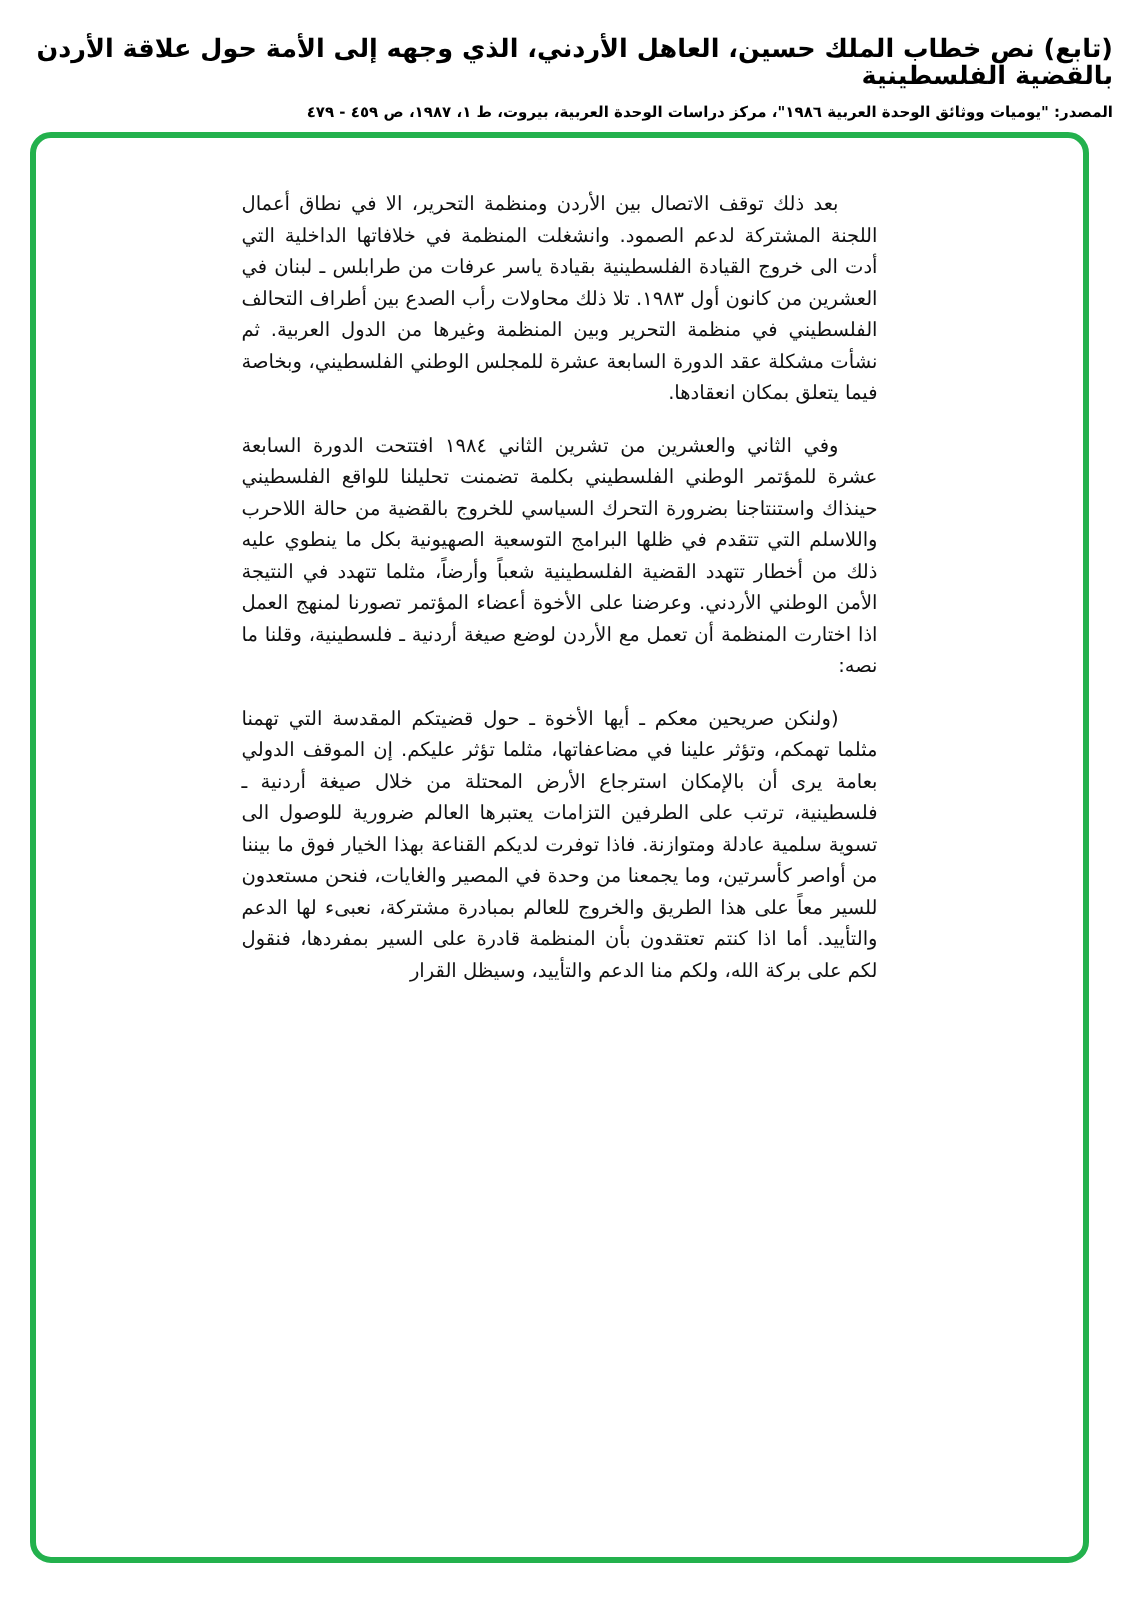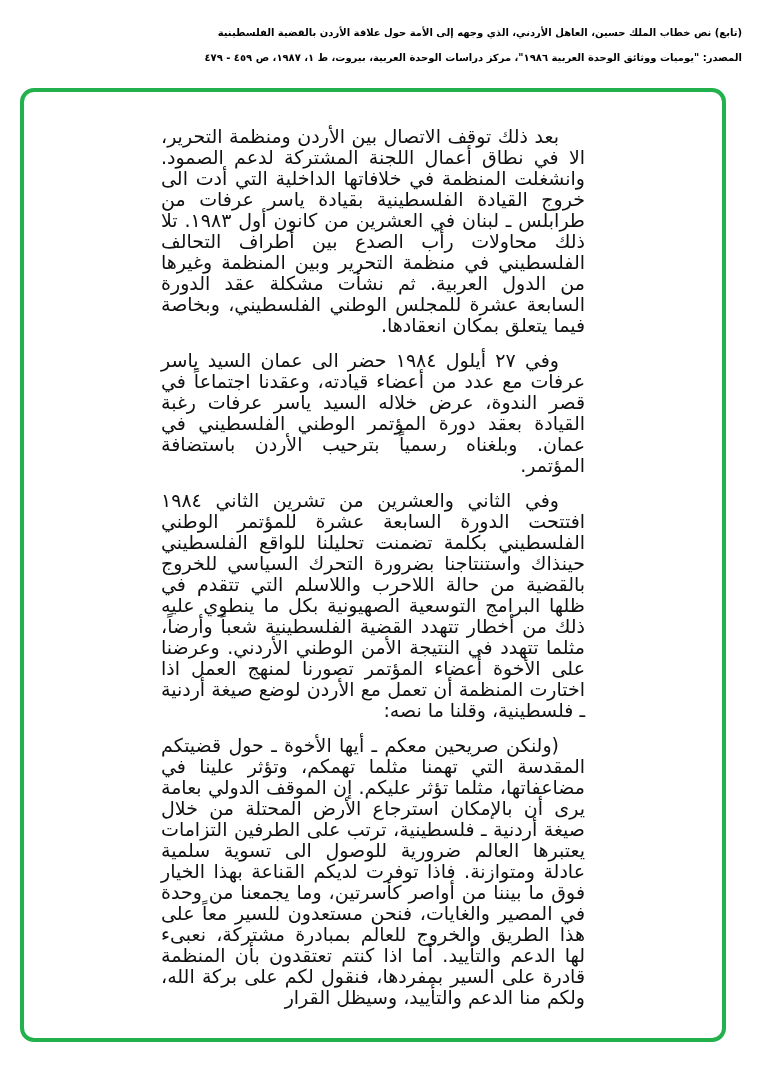--- a/index.html
+++ b/index.html
@@ -22,21 +22,21 @@
   }
   .header {
     position: absolute;
     top: 24px;
     right: 16px;
     left: 16px;
     direction: rtl;
   }
   .title {
     font-weight: bold;
-    font-size: 10px;
+    font-size: 17px;
     line-height: 18px;
     text-align: right;
     letter-spacing: 0;
   }
   .source {
     font-weight: bold;
     font-size: 10px;
     line-height: 14px;
     text-align: right;
     margin-top: 9px;
@@ -51,21 +51,21 @@
     border-radius: 14px;
     box-sizing: border-box;
   }
   .text-block {
     width: 424px;
     margin: 34px auto 0 auto;
     direction: rtl;
   }
   .text-block p {
     margin: 0 0 14px 0;
-    font-size: 19px;
+    font-size: 13px;
     line-height: 21px;
     text-align: justify;
     text-indent: 26px;
     color: #111;
   }
   .page-number {
     position: absolute;
     bottom: 4px;
     left: 0;
     right: 0;
@@ -80,20 +80,19 @@
 <div class="page">
 
   <div class="header">
     <div class="title">(تابع) نص خطاب الملك حسين، العاهل الأردني، الذي وجهه إلى الأمة حول علاقة الأردن بالقضية الفلسطينية</div>
     <div class="source">المصدر: "يوميات ووثائق الوحدة العربية ١٩٨٦"، مركز دراسات الوحدة العربية، بيروت، ط ١، ١٩٨٧، ص ٤٥٩ - ٤٧٩</div>
   </div>
 
   <div class="green-frame" style="border-color: rgb(35, 177, 77);">
     <div class="text-block">
       <p>بعد ذلك توقف الاتصال بين الأردن ومنظمة التحرير، الا في نطاق أعمال اللجنة المشتركة لدعم الصمود. وانشغلت المنظمة في خلافاتها الداخلية التي أدت الى خروج القيادة الفلسطينية بقيادة ياسر عرفات من طرابلس ـ لبنان في العشرين من كانون أول ١٩٨٣. تلا ذلك محاولات رأب الصدع بين أطراف التحالف الفلسطيني في منظمة التحرير وبين المنظمة وغيرها من الدول العربية. ثم نشأت مشكلة عقد الدورة السابعة عشرة للمجلس الوطني الفلسطيني، وبخاصة فيما يتعلق بمكان انعقادها.</p>
-      <p>وفي ٢٧ أيلول ١٩٨٤ حضر الى عمان السيد ياسر عرفات مع عدد من أعضاء قيادته، وعقدنا اجتماعاً في قصر الندوة، عرض خلاله السيد ياسر عرفات رغبة القيادة بعقد دورة المؤتمر الوطني الفلسطيني في عمان. وبلغناه رسمياً بترحيب الأردن باستضافة المؤتمر.</p>
       <p>وفي الثاني والعشرين من تشرين الثاني ١٩٨٤ افتتحت الدورة السابعة عشرة للمؤتمر الوطني الفلسطيني بكلمة تضمنت تحليلنا للواقع الفلسطيني حينذاك واستنتاجنا بضرورة التحرك السياسي للخروج بالقضية من حالة اللاحرب واللاسلم التي تتقدم في ظلها البرامج التوسعية الصهيونية بكل ما ينطوي عليه ذلك من أخطار تتهدد القضية الفلسطينية شعباً وأرضاً، مثلما تتهدد في النتيجة الأمن الوطني الأردني. وعرضنا على الأخوة أعضاء المؤتمر تصورنا لمنهج العمل اذا اختارت المنظمة أن تعمل مع الأردن لوضع صيغة أردنية ـ فلسطينية، وقلنا ما نصه:</p>
       <p>(ولنكن صريحين معكم ـ أيها الأخوة ـ حول قضيتكم المقدسة التي تهمنا مثلما تهمكم، وتؤثر علينا في مضاعفاتها، مثلما تؤثر عليكم. إن الموقف الدولي بعامة يرى أن بالإمكان استرجاع الأرض المحتلة من خلال صيغة أردنية ـ فلسطينية، ترتب على الطرفين التزامات يعتبرها العالم ضرورية للوصول الى تسوية سلمية عادلة ومتوازنة. فاذا توفرت لديكم القناعة بهذا الخيار فوق ما بيننا من أواصر كأسرتين، وما يجمعنا من وحدة في المصير والغايات، فنحن مستعدون للسير معاً على هذا الطريق والخروج للعالم بمبادرة مشتركة، نعبىء لها الدعم والتأييد. أما اذا كنتم تعتقدون بأن المنظمة قادرة على السير بمفردها، فنقول لكم على بركة الله، ولكم منا الدعم والتأييد، وسيظل القرار</p>
     </div>
   </div>
 
 
 </div>
 
 </body></html>

